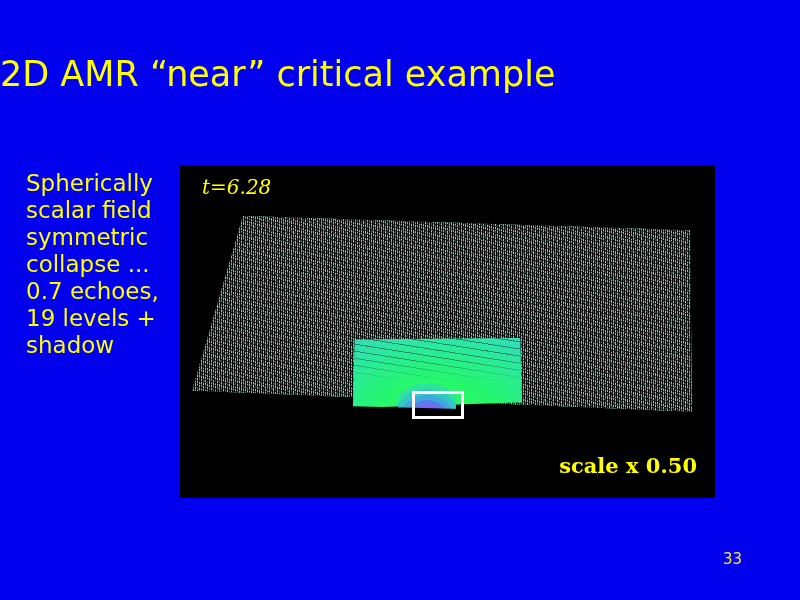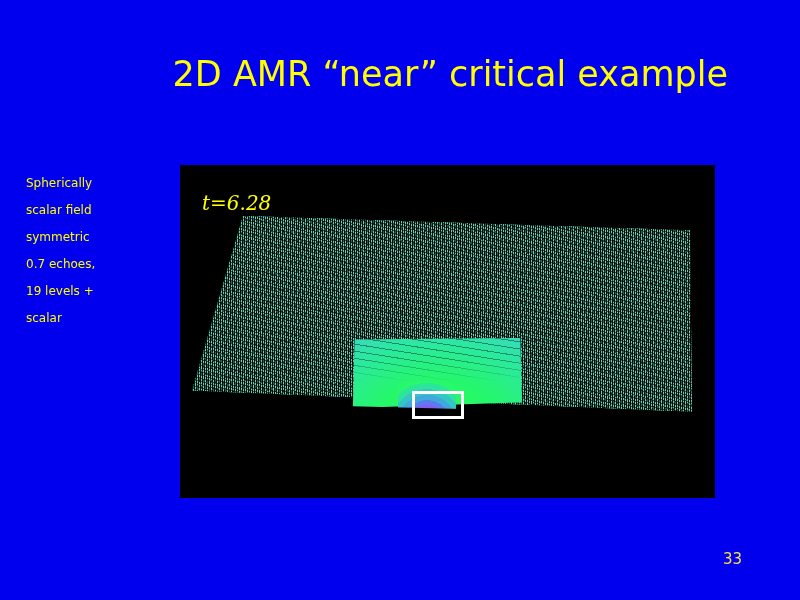--- a/index.html
+++ b/index.html
@@ -15,38 +15,38 @@
     overflow: hidden;
     font-family: "DejaVu Sans", sans-serif;
   }
 
   
   #slide-title {
     position: absolute;
     left: 0;
     top: 54px;
     width: 728px;
-    text-align: right;
+    text-align: left;
     color: #FFFF00;
     font-family: "DejaVu Sans", sans-serif;
     font-size: 35px;
     font-weight: normal;
     letter-spacing: 0px;
     white-space: nowrap;
   }
 
   
   #caption {
     position: absolute;
     left: 26px;
     top: 170px;
     width: 150px;
     color: #FFFF00;
     font-family: "DejaVu Sans", sans-serif;
-    font-size: 12px;
+    font-size: 23px;
     line-height: 27px;
   }
   #caption .cap-line { display: block; white-space: nowrap; }
 
   
   #page-number {
     position: absolute;
     right: 58px;
     top: 550px;
     color: #fde047;
@@ -69,21 +69,20 @@
     position: absolute;
     color: #FFFF00;
     font-family: "DejaVu Serif", serif;
     white-space: nowrap;
   }
   #time-label {
     left: 22px;
     top: 10px;
     font-size: 20px;
     font-style: italic;
-    margin-top: 16px;
   }
   #scale-label {
     right: 18px;
     bottom: 20px;
     font-size: 21px;
     font-weight: bold;
   }
 
   
   #surface-stage {
@@ -214,36 +213,38 @@
 <body>
 
 <div id="slide">
 
   <div id="slide-title">2D AMR “near” critical example</div>
 
   <div id="caption">
     <span class="cap-line">Spherically</span>
     <span class="cap-line">scalar field</span>
     <span class="cap-line">symmetric</span>
+    <span class="cap-line">collapse ...</span>
     <span class="cap-line">0.7 echoes,</span>
     <span class="cap-line">19 levels +</span>
-    <span class="cap-line">scalar</span>
+    <span class="cap-line">shadow</span>
   </div>
 
   <div id="figure-panel">
 
     <div id="surface-stage">
       <div id="outer-mesh"></div>
       <div id="outer-mesh-speckle"></div>
       <div id="inner-patch"></div>
       <div id="inner-patch-grid"></div>
       <div id="central-peak"></div>
       <div id="below-surface"></div>
       <div id="highlight-box"></div>
     </div>
 
     <div class="fig-label" id="time-label">t=6.28</div>
 
+    <div class="fig-label" id="scale-label">scale x 0.50</div>
   </div>
 
   <div id="page-number">33</div>
 
 </div>
 
 </body></html>

